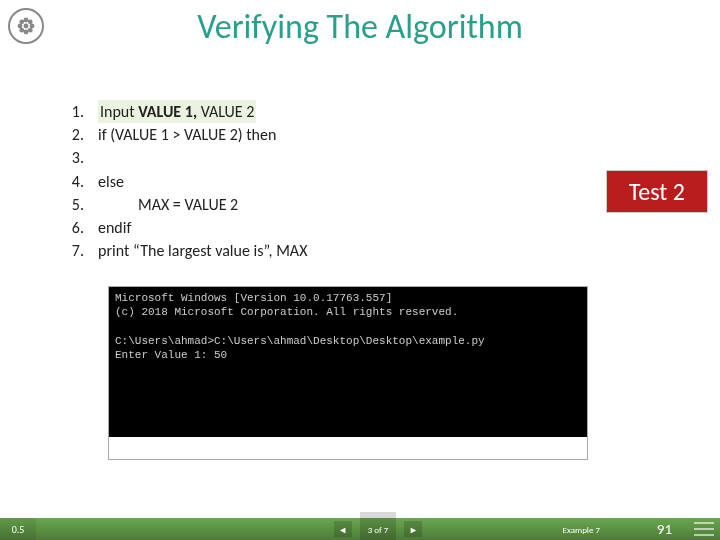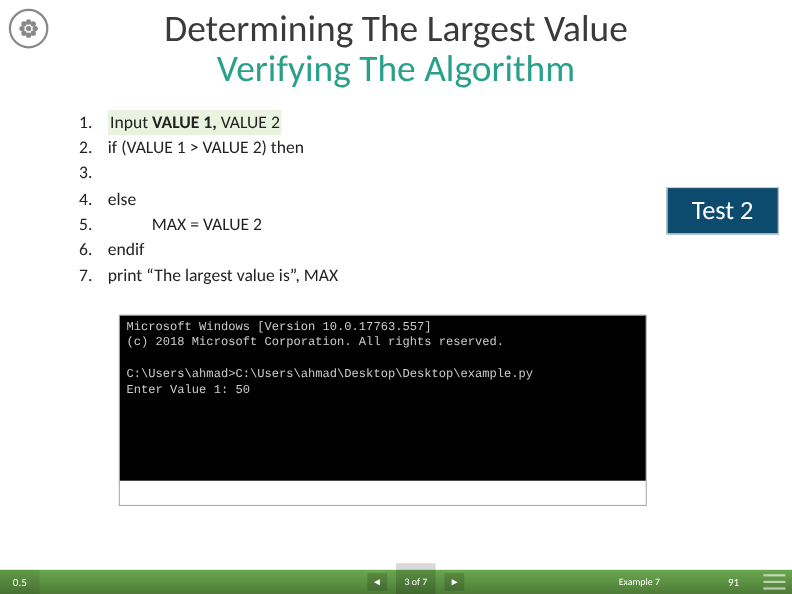--- a/index.html
+++ b/index.html
@@ -52,21 +52,21 @@
   .algo .row { display: flex; }
   .algo .num { width: 26px; text-align: right; margin-right: 14px; }
   .algo .txt { }
   .algo .hl { background: #eaf3df; padding: 0 2px; }
   .algo .bold { font-weight: bold; }
   .indent1 { padding-left: 40px; }
   .test-badge {
     position: absolute;
     top: 170px;
     right: 12px;
-    background: #0c4a6e;
+    background: #b91c1c;
     color: #fff;
     font-size: 24px;
     padding: 6px 22px;
     border: 1px solid #ccc;
   }
   .terminal-wrap {
     position: absolute;
     top: 286px;
     left: 108px;
     width: 480px;
@@ -131,38 +131,37 @@
   .footer .page-ind {
     background: rgba(0,0,0,0.15);
     padding: 12px 8px;
     font-size: 9px;
     text-align: right;
   }
   .footer .f-example {
     position: absolute; right: 120px; font-size: 9px;
   }
   .footer .f-pagenum {
-    position: absolute; right: 48px; font-size: 10px;
+    position: absolute; right: 48px; font-size: 15px;
   }
   .footer .f-menu {
     position: absolute; right: 6px;
     width: 20px; height: 14px;
     display: flex; flex-direction: column; justify-content: space-between;
   }
   .footer .f-menu span { height: 2px; background: rgba(255,255,255,0.6); }
 </style>
 </head>
 <body>
 
 <div class="logo">
   <div class="logo-inner"></div>
 </div>
 
 <div class="title">
-  <div>Determining The Largest Value</div>
   <div class="line2">Verifying The Algorithm</div>
 </div>
 
 <div class="content">
   <div class="algo">
     <div class="row">
       <span class="num">1.</span>
       <span class="txt hl"><span>Input </span><span class="bold">VALUE 1,</span><span> VALUE 2</span></span>
     </div>
     <div class="row">

